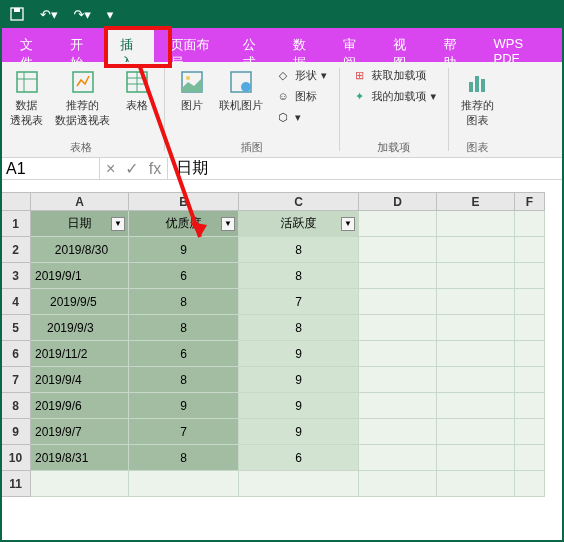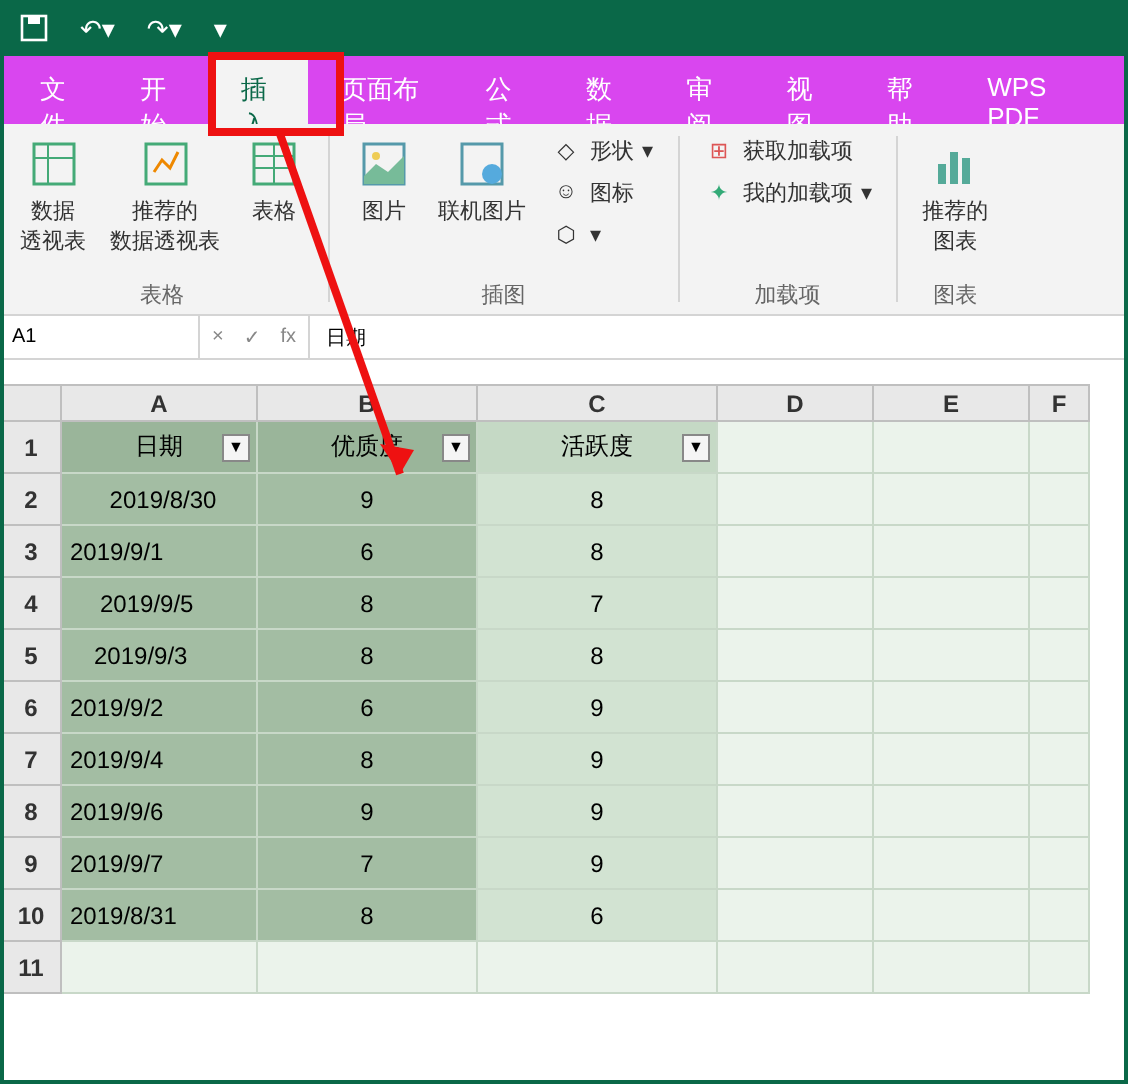--- a/index.html
+++ b/index.html
@@ -17,21 +17,21 @@
 .rib-group { display: flex; flex-direction: column; align-items: center; justify-content: space-between; padding: 4px 6px 2px; }
 .rib-group-label { font-size: 11px; color: #666; margin-top: 2px; }
 .rib-items { display: flex; gap: 4px; align-items: flex-start; flex: 1; }
 .rib-btn { display: flex; flex-direction: column; align-items: center; font-size: 11px; color: #333; padding: 2px 4px; cursor: pointer; text-align: center; min-width: 38px; }
 .rib-btn .ico { width: 28px; height: 28px; display: flex; align-items: center; justify-content: center; margin-bottom: 2px; }
 .rib-sep { width: 1px; background: #d4d4d4; margin: 6px 2px; align-self: stretch; }
 .rib-col { display: flex; flex-direction: column; gap: 3px; font-size: 11px; color: #333; }
 .rib-col-item { display: flex; align-items: center; gap: 4px; cursor: pointer; padding: 1px 4px; }
 .rib-col-item .sico { width: 16px; height: 16px; display: flex; align-items: center; justify-content: center; }
 
-.formula-bar { height: 22px; border-bottom: 1px solid #d4d4d4; display: flex; align-items: stretch; font-size: 10px; }
+.formula-bar { height: 22px; border-bottom: 1px solid #d4d4d4; display: flex; align-items: stretch; font-size: 16px; }
 .name-box { width: 100px; border-right: 1px solid #d4d4d4; padding: 2px 6px; display: flex; align-items: center; }
 .fb-btns { display: flex; align-items: center; padding: 0 6px; border-right: 1px solid #d4d4d4; gap: 10px; color: #888; }
 .fb-content { flex: 1; padding: 2px 8px; display: flex; align-items: center; }
 
 .grid-area { position: relative; }
 table { border-collapse: collapse; table-layout: fixed; }
 .col-hdr { background: #e8e8e8; border: 1px solid #bfbfbf; height: 18px; text-align: center; font-size: 12px; color: #333; }
 .row-hdr { background: #e8e8e8; border: 1px solid #bfbfbf; width: 30px; text-align: center; font-size: 12px; color: #333; }
 .corner { background: #e8e8e8; border: 1px solid #bfbfbf; width: 30px; }
 td.cell { border: 1px solid #c8d8c8; height: 26px; text-align: center; font-size: 12px; background: #ebf3eb; }
@@ -244,21 +244,21 @@
           <th class="row-hdr">5</th>
   <td class="cell data sel" style="text-align:left;padding-left:16px">2019/9/3</td>
   <td class="cell data sel">8</td>
   <td class="cell data">8</td>
   <td class="cell"></td>
   <td class="cell"></td>
   <td class="cell"></td>
         </tr>
         <tr>
           <th class="row-hdr">6</th>
-  <td class="cell data sel" style="text-align:left;padding-left:4px">2019/9/2</td>
+  <td class="cell data sel" style="text-align:left;padding-left:4px">2019/11/2</td>
   <td class="cell data sel">6</td>
   <td class="cell data">9</td>
   <td class="cell"></td>
   <td class="cell"></td>
   <td class="cell"></td>
         </tr>
         <tr>
           <th class="row-hdr">7</th>
   <td class="cell data sel" style="text-align:left;padding-left:4px">2019/9/4</td>
   <td class="cell data sel">8</td>

